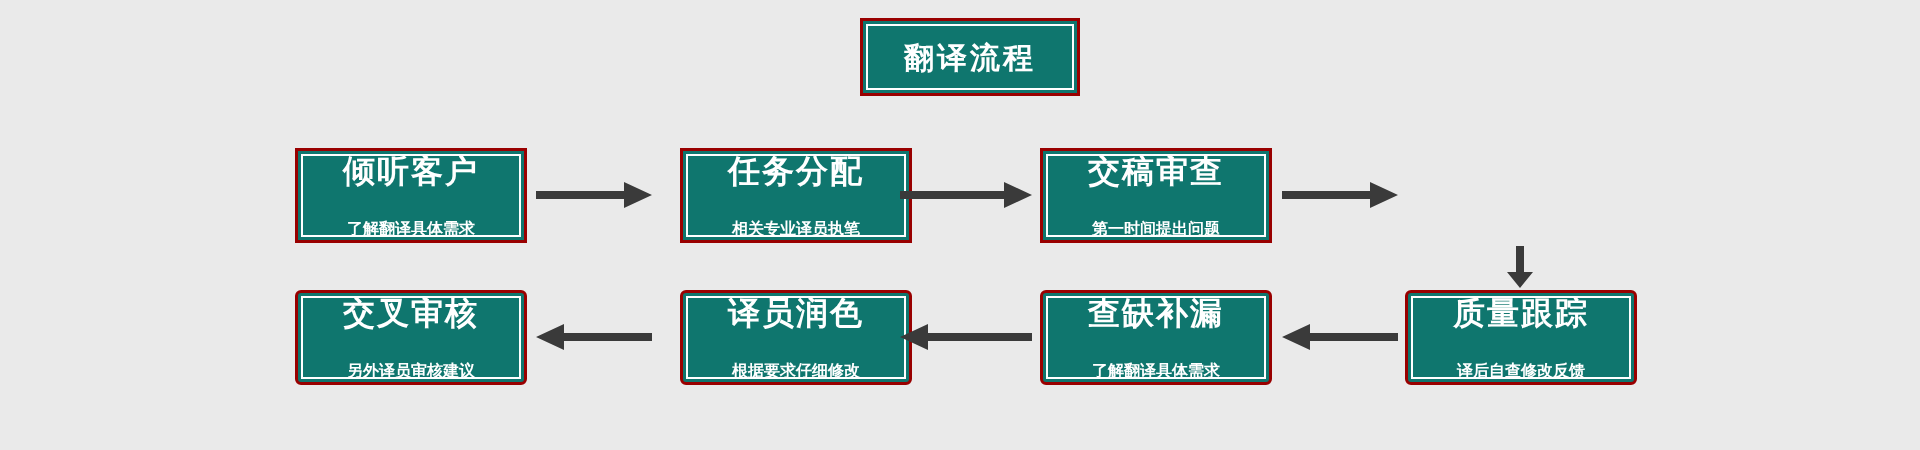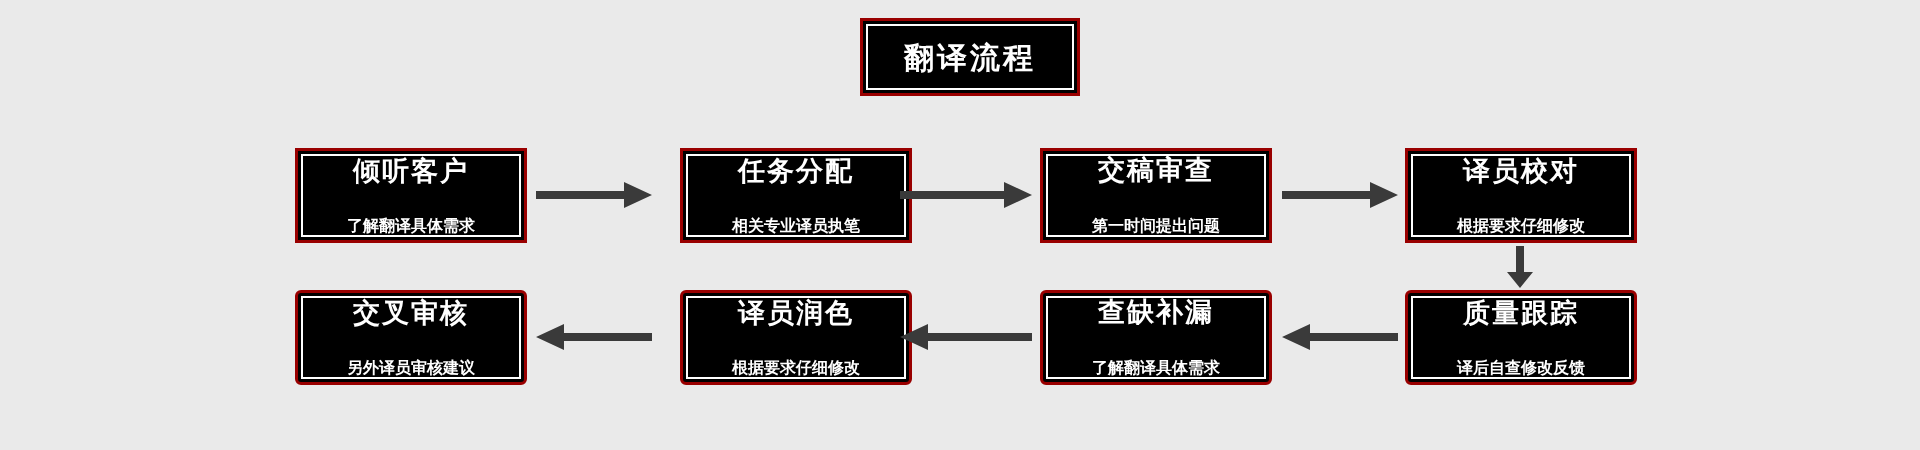--- a/index.html
+++ b/index.html
@@ -17,21 +17,21 @@
     position: relative;
     width: 1920px;
     height: 450px;
     background: #eaeaea;
   }
 
   
   .node {
     position: absolute;
     box-sizing: border-box;
-    background: #000000;
+    background: #0f766e;
     border: 3px solid #990000;
     padding: 3px;
     display: flex;
     flex-direction: column;
     align-items: center;
     justify-content: center;
   }
   .node-inner {
     box-sizing: border-box;
     width: 100%;
@@ -70,21 +70,21 @@
     font-size: 30px;
     letter-spacing: 3px;
   }
 
   
   .proc {
     width: 232px;
     height: 95px;
   }
   .proc .title {
-    font-size: 27px;
+    font-size: 32px;
     margin-bottom: 6px;
   }
   .proc .subtitle {
     font-size: 16px;
   }
 
   .row1 { top: 148px; }
   .row2 { top: 290px; border-radius: 6px; }
 
   .col1 { left: 295px; }
@@ -141,26 +141,20 @@
     </div>
   </div>
 
   <div class="node proc row1 col3">
     <div class="node-inner">
       <div class="title">交稿审查</div>
       <div class="subtitle">第一时间提出问题</div>
     </div>
   </div>
 
-  <div class="node proc row1 col4">
-    <div class="node-inner">
-      <div class="title">译员校对</div>
-      <div class="subtitle">根据要求仔细修改</div>
-    </div>
-  </div>
 
   <div class="node proc row2 col4">
     <div class="node-inner">
       <div class="title">质量跟踪</div>
       <div class="subtitle">译后自查修改反馈</div>
     </div>
   </div>
 
   <div class="node proc row2 col3">
     <div class="node-inner">

